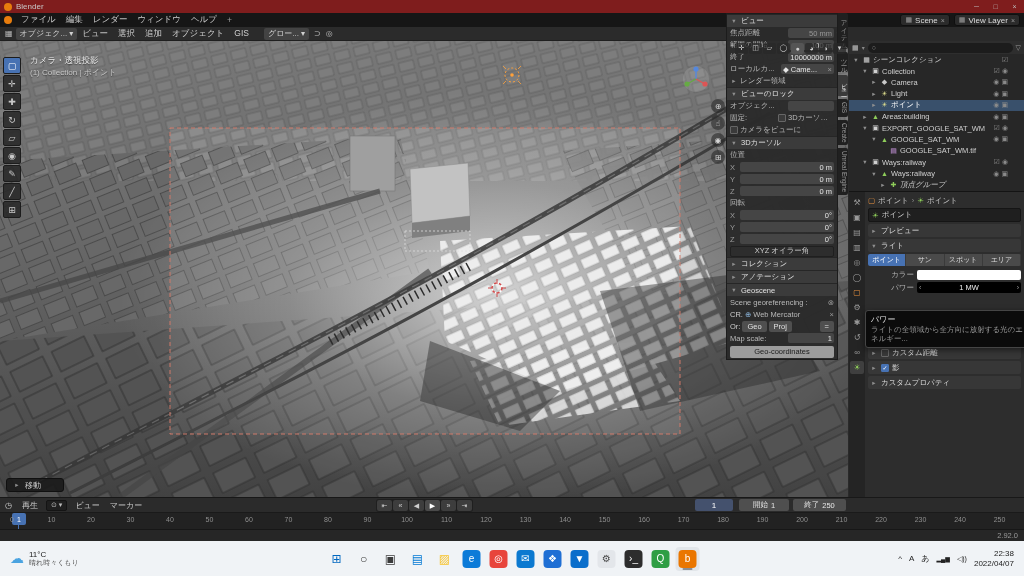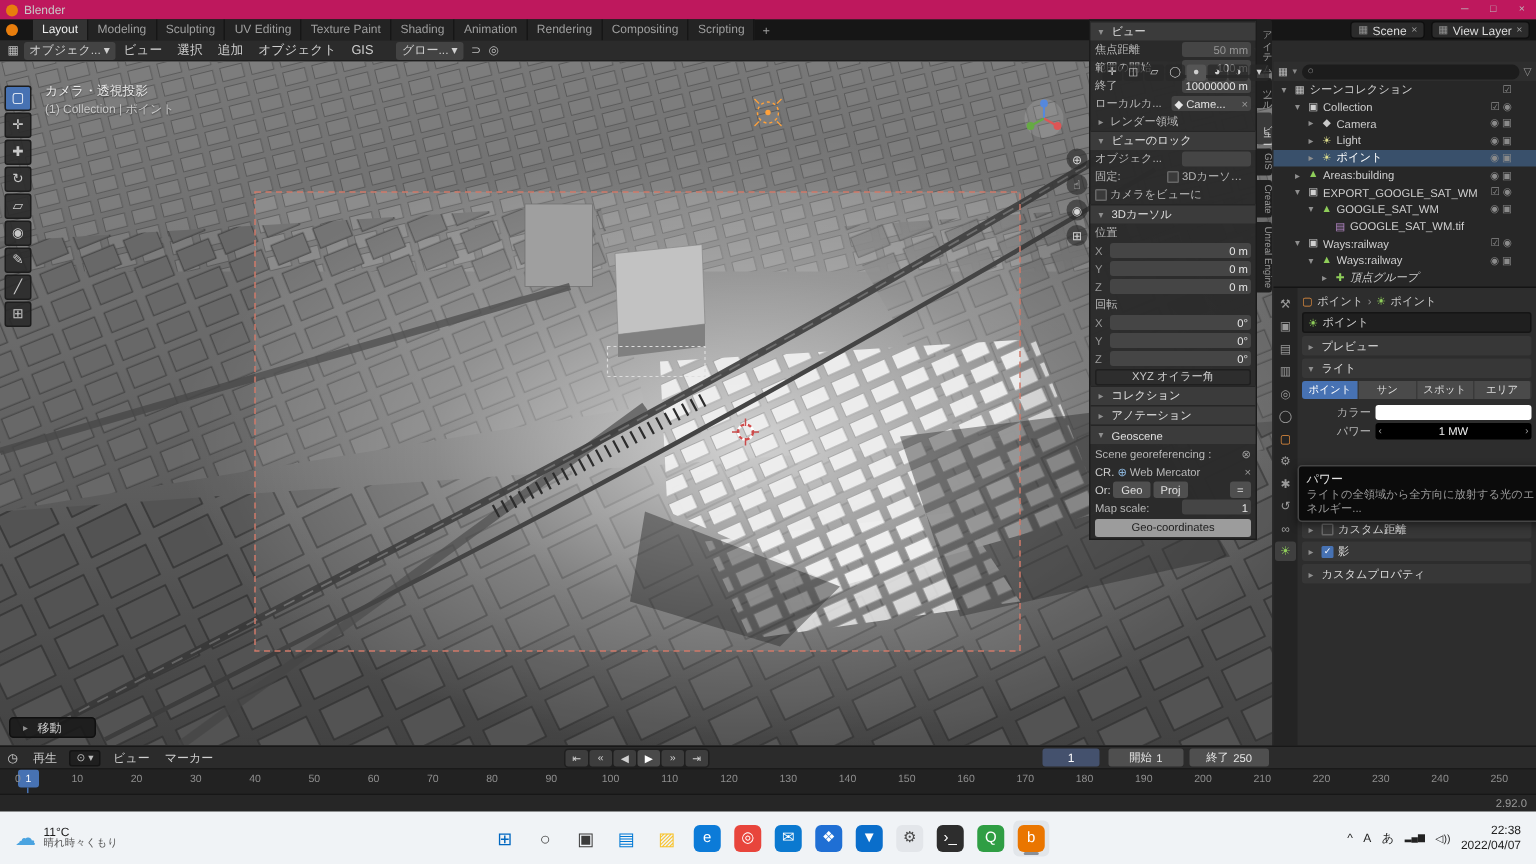--- a/index.html
+++ b/index.html
@@ -1,20 +1,20 @@
 <!DOCTYPE html>
 <html><head>
 <meta charset="utf-8">
 <style>
   *{margin:0;padding:0;box-sizing:border-box;}
   body{width:1024px;height:576px;position:relative;overflow:hidden;background:#2a2a2a;
        font-family:"Liberation Sans","DejaVu Sans",sans-serif;color:#d0d0d0;}
 
   
-  #titlebar{position:absolute;left:0;top:0;width:1024px;height:13px;background:#be185d;
+  #titlebar{position:absolute;left:0;top:0;width:1024px;height:13px;background:#7f1d1d;
             display:flex;align-items:center;font-size:8px;color:#c8c8c8;}
   .blender-logo{width:8px;height:8px;border-radius:50%;background:#e87d0d;margin:0 4px;}
   #win-controls{margin-left:auto;display:flex;}
   .win-btn{width:19px;text-align:center;font-size:7px;color:#bbb;}
 
   
   #topbar{position:absolute;left:0;top:13px;width:1024px;height:14px;background:#161616;
           display:flex;align-items:center;font-size:8.5px;}
   .menu-item{padding:0 5px;color:#cfcfcf;white-space:nowrap;}
   #workspace-tabs{display:flex;margin-left:6px;height:14px;}
@@ -180,31 +180,26 @@
   <span>Blender</span>
   <div id="win-controls">
     <span class="win-btn">─</span>
     <span class="win-btn">□</span>
     <span class="win-btn">×</span>
   </div>
 </div>
 
 <div id="topbar">
   <span class="blender-logo"></span>
-  <span id="workspace-tabs">
-      <span class="ws-tab active">Layout</span>
-      <span class="ws-tab">Modeling</span>
-      <span class="ws-tab">Sculpting</span>
-      <span class="ws-tab">UV Editing</span>
-      <span class="ws-tab">Texture Paint</span>
-      <span class="ws-tab">Shading</span>
-      <span class="ws-tab">Animation</span>
-      <span class="ws-tab">Rendering</span>
-      <span class="ws-tab">Compositing</span>
-      <span class="ws-tab">Scripting</span>
+  <span id="menubar-menus" style="display:flex;">
+      <span class="menu-item">ファイル</span>
+      <span class="menu-item">編集</span>
+      <span class="menu-item">レンダー</span>
+      <span class="menu-item">ウィンドウ</span>
+      <span class="menu-item">ヘルプ</span>
     </span>
   <span class="ws-add">+</span>
   <div id="topbar-right">
     <div class="tb-field">
       <span class="ticon">▦</span>
       <span>Scene</span>
       <span class="x">×</span>
     </div>
     <div class="tb-field">
       <span class="ticon">▦</span>

